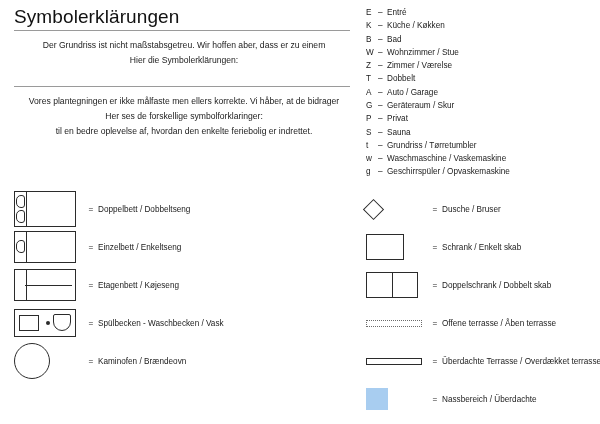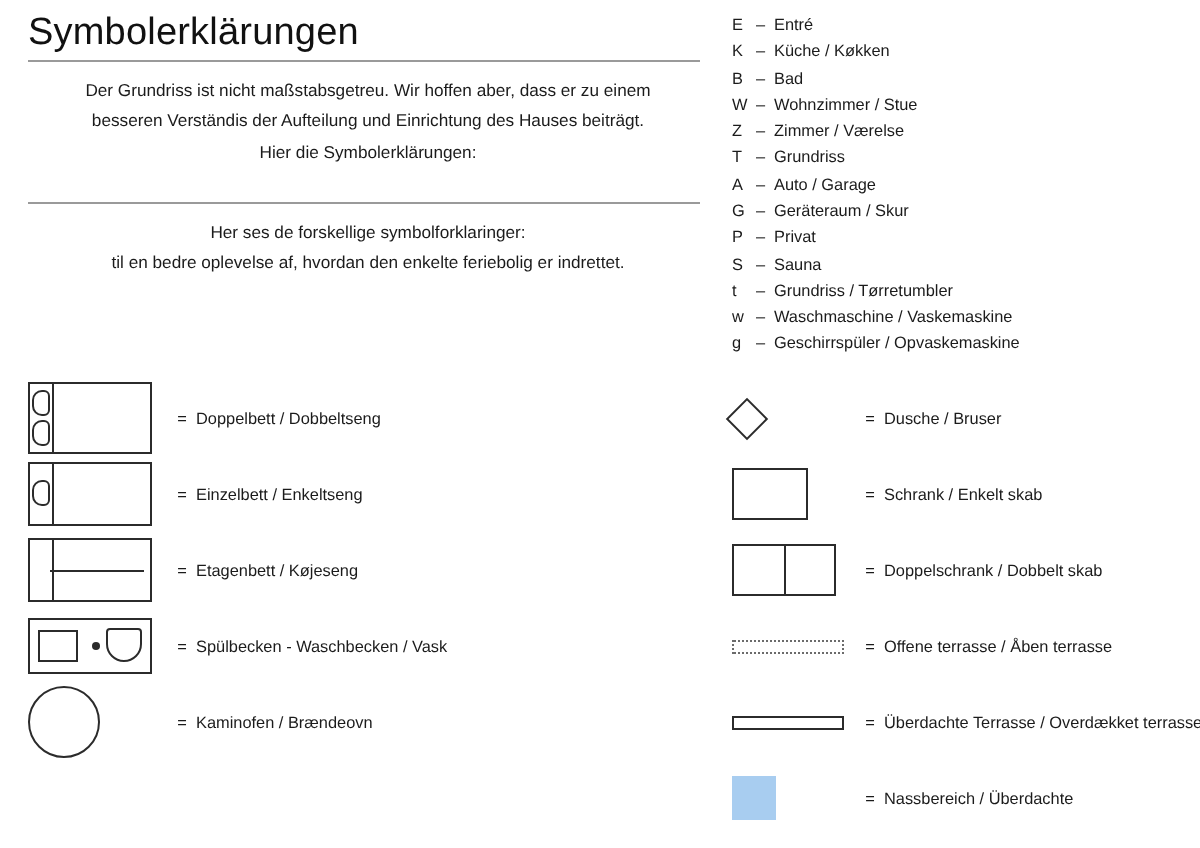--- a/index.html
+++ b/index.html
@@ -283,26 +283,26 @@
 </style>
 </head>
 <body>
 
 <div class="page">
 
   <div class="left-col">
     <h1 class="title">Symbolerklärungen</h1>
     <hr class="title-rule">
     <p class="intro">Der Grundriss ist nicht maßstabsgetreu. Wir hoffen aber, dass er zu einem</p>
-    <p class="intro">besseren Verständis der Aufteilung und Einrichtung des Hauses beiträgt.</p>
     <p class="intro">Hier die Symbolerklärungen:</p>
 
     <div class="block-gap"></div>
 
     <hr class="title-rule">
+    <p class="intro">Vores plantegningen er ikke målfaste men ellers korrekte. Vi håber, at de bidrager</p>
     <p class="intro">Her ses de forskellige symbolforklaringer:</p>
     <p class="intro">til en bedre oplevelse af, hvordan den enkelte feriebolig er indrettet.</p>
   </div>
 
   <div class="abbr-list">
     <div class="abbr-row">
       <span class="abbr-key">E</span>
       <span class="abbr-dash">–</span>
       <span class="abbr-val">Entré</span>
     </div>
@@ -322,21 +322,21 @@
       <span class="abbr-val">Wohnzimmer / Stue</span>
     </div>
     <div class="abbr-row">
       <span class="abbr-key">Z</span>
       <span class="abbr-dash">–</span>
       <span class="abbr-val">Zimmer / Værelse</span>
     </div>
     <div class="abbr-row">
       <span class="abbr-key">T</span>
       <span class="abbr-dash">–</span>
-      <span class="abbr-val">Grundriss</span>
+      <span class="abbr-val">Dobbelt</span>
     </div>
     <div class="abbr-row">
       <span class="abbr-key">A</span>
       <span class="abbr-dash">–</span>
       <span class="abbr-val">Auto / Garage</span>
     </div>
     <div class="abbr-row">
       <span class="abbr-key">G</span>
       <span class="abbr-dash">–</span>
       <span class="abbr-val">Geräteraum / Skur</span>

